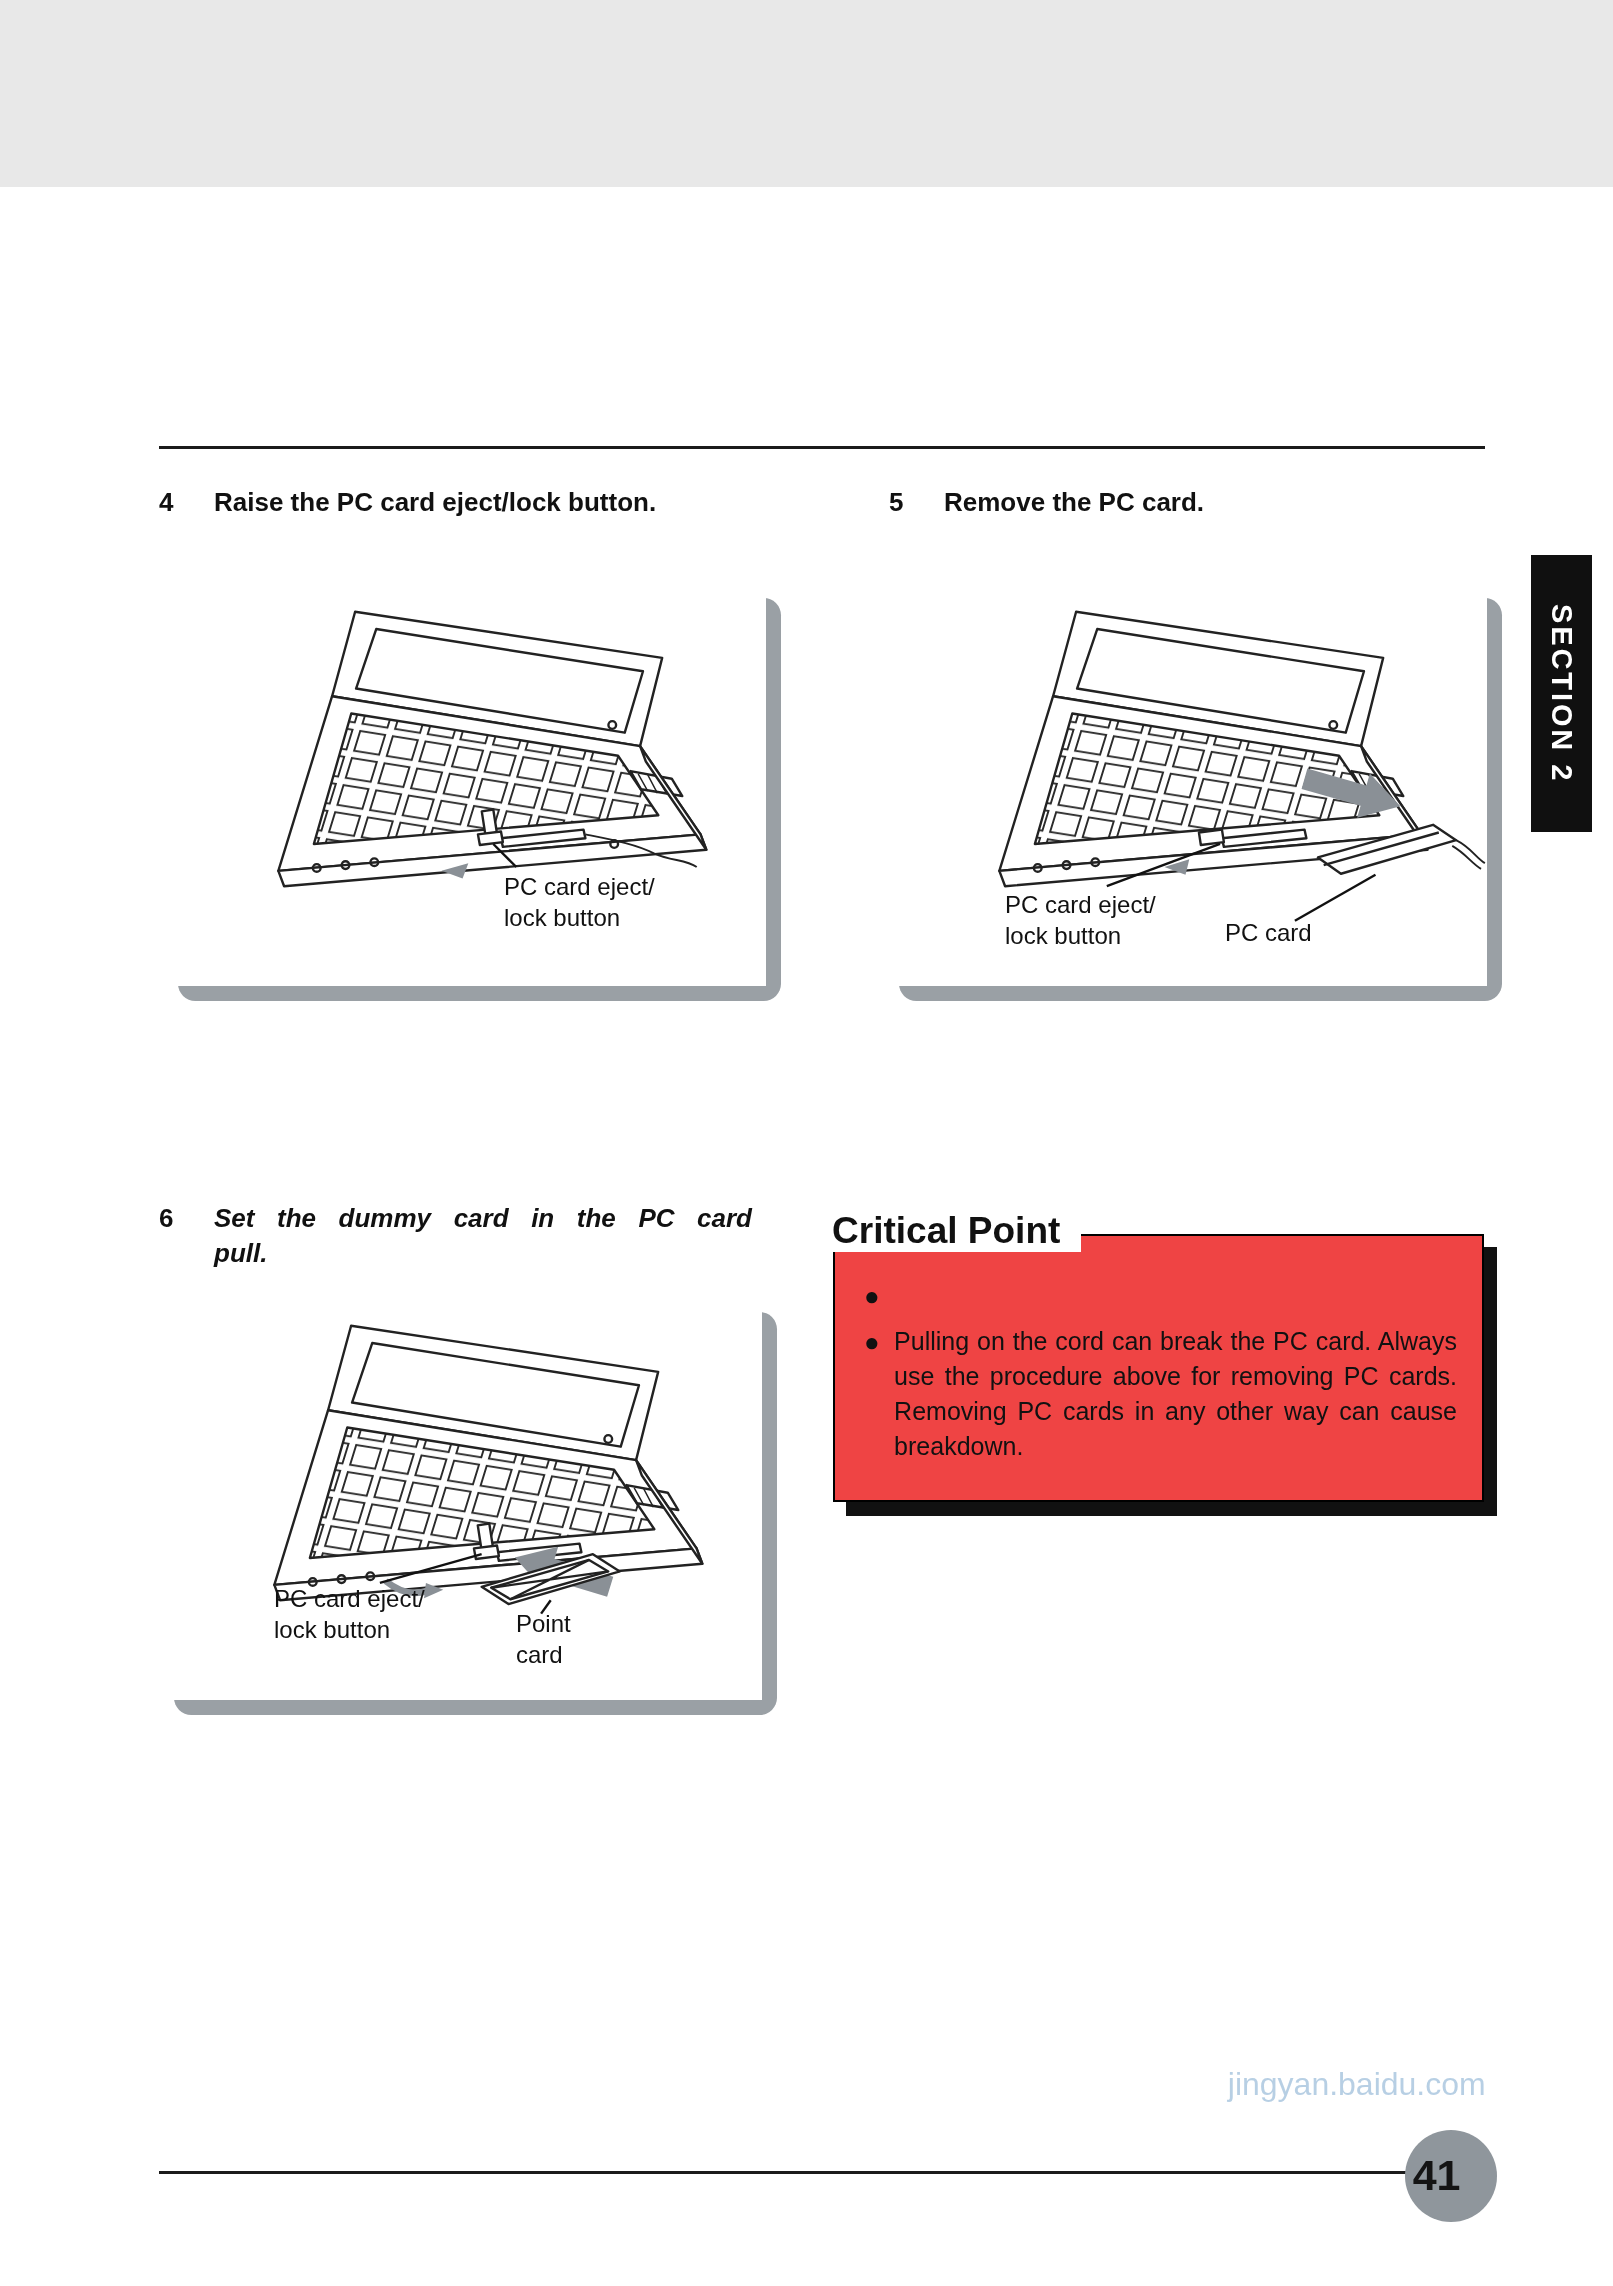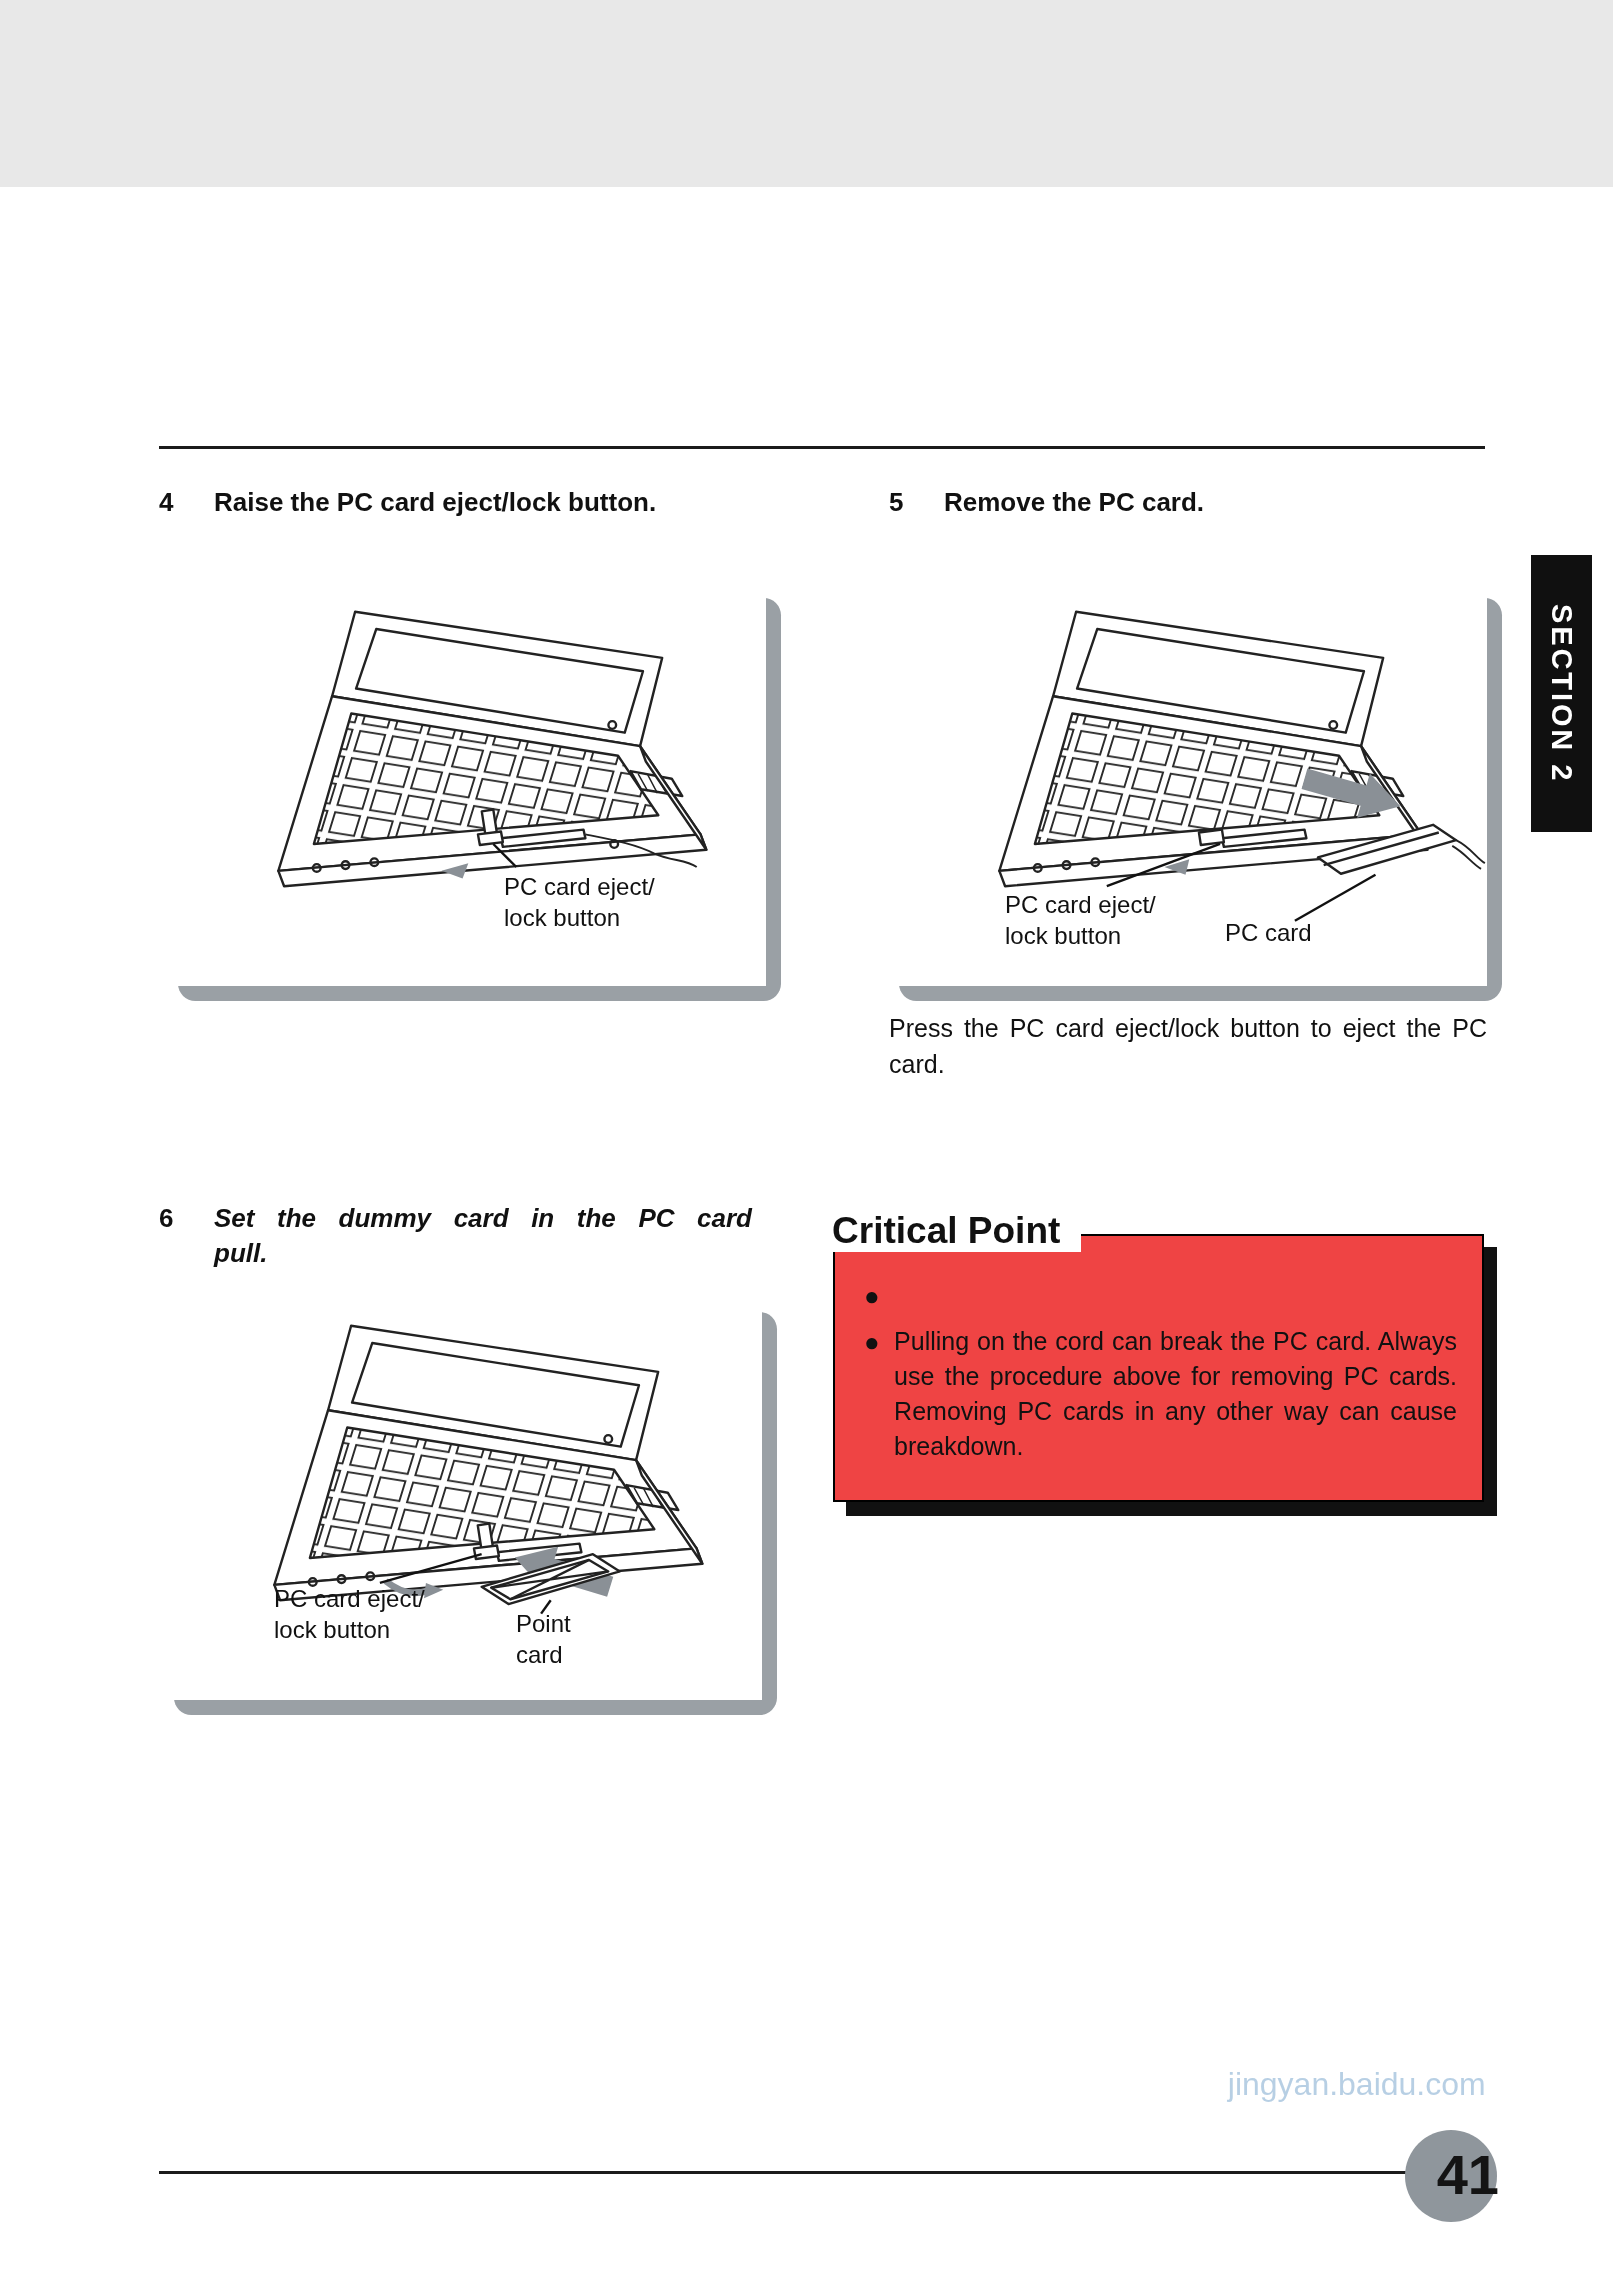--- a/index.html
+++ b/index.html
@@ -53,21 +53,21 @@
 
   .watermark { position:absolute; left:1132px; top:2058px; width:371px; opacity:0.85; }
   .wm-row { display:flex; align-items:flex-end; gap:5.8px; position:relative; }
   .wm-brand { font-size:61px; font-weight:bold; color:rgba(168,179,190,0.75); line-height:1; }
   .wm-cn { font-size:56px; font-weight:bold; color:rgba(238,241,244,0.9); -webkit-text-stroke:1.9px #b9c2cb; line-height:1; }
   .wm-url { margin-top:7.7px; text-align:right; font-size:32px; color:rgba(150,185,215,0.8); padding-right:17.3px; }
   .wm-camera { position:absolute; left:152px; top:-29px; }
 
   .page-circle { position:absolute; left:1405px; top:2130px; width:92px; height:92px; border-radius:50%;
     background:#8f969c; z-index:2; }
-  .page-number { position:absolute; left:7.7px; top:50%; transform:translateY(-52%); font-size:56px; font-weight:bold; color:#141414;margin-left:24px; }
+  .page-number { position:absolute; left:7.7px; top:50%; transform:translateY(-52%); font-size:43px; font-weight:bold; color:#141414; }
 </style>
 </head>
 <body>
 
 <div class="page">
 
   <div class="top-band"></div>
   <div class="rule rule-top"></div>
 
   <div class="step-heading h4">
@@ -152,21 +152,20 @@
         </g>
         <path d="M232,316 L350,272" stroke="#111" stroke-width="2.5" fill="none"></path>
         <path d="M428,352 L512,304" stroke="#111" stroke-width="2.5" fill="none"></path>
       </svg>
       <div class="caption cap-b-eject">PC card eject/
 lock button</div>
       <div class="caption cap-b-card">PC card</div>
     </div>
   </div>
 
-  <div class="para para-5">Press the PC card eject/lock button to eject the PC card.</div>
 
   <div class="step-heading h6">
     <span class="step-num">6</span>
     <span class="step-title">
       <span class="force-justify">Set the dummy card in the PC card</span>
       <span>pull.</span>
     </span>
   </div>
 
   <div class="critical">

